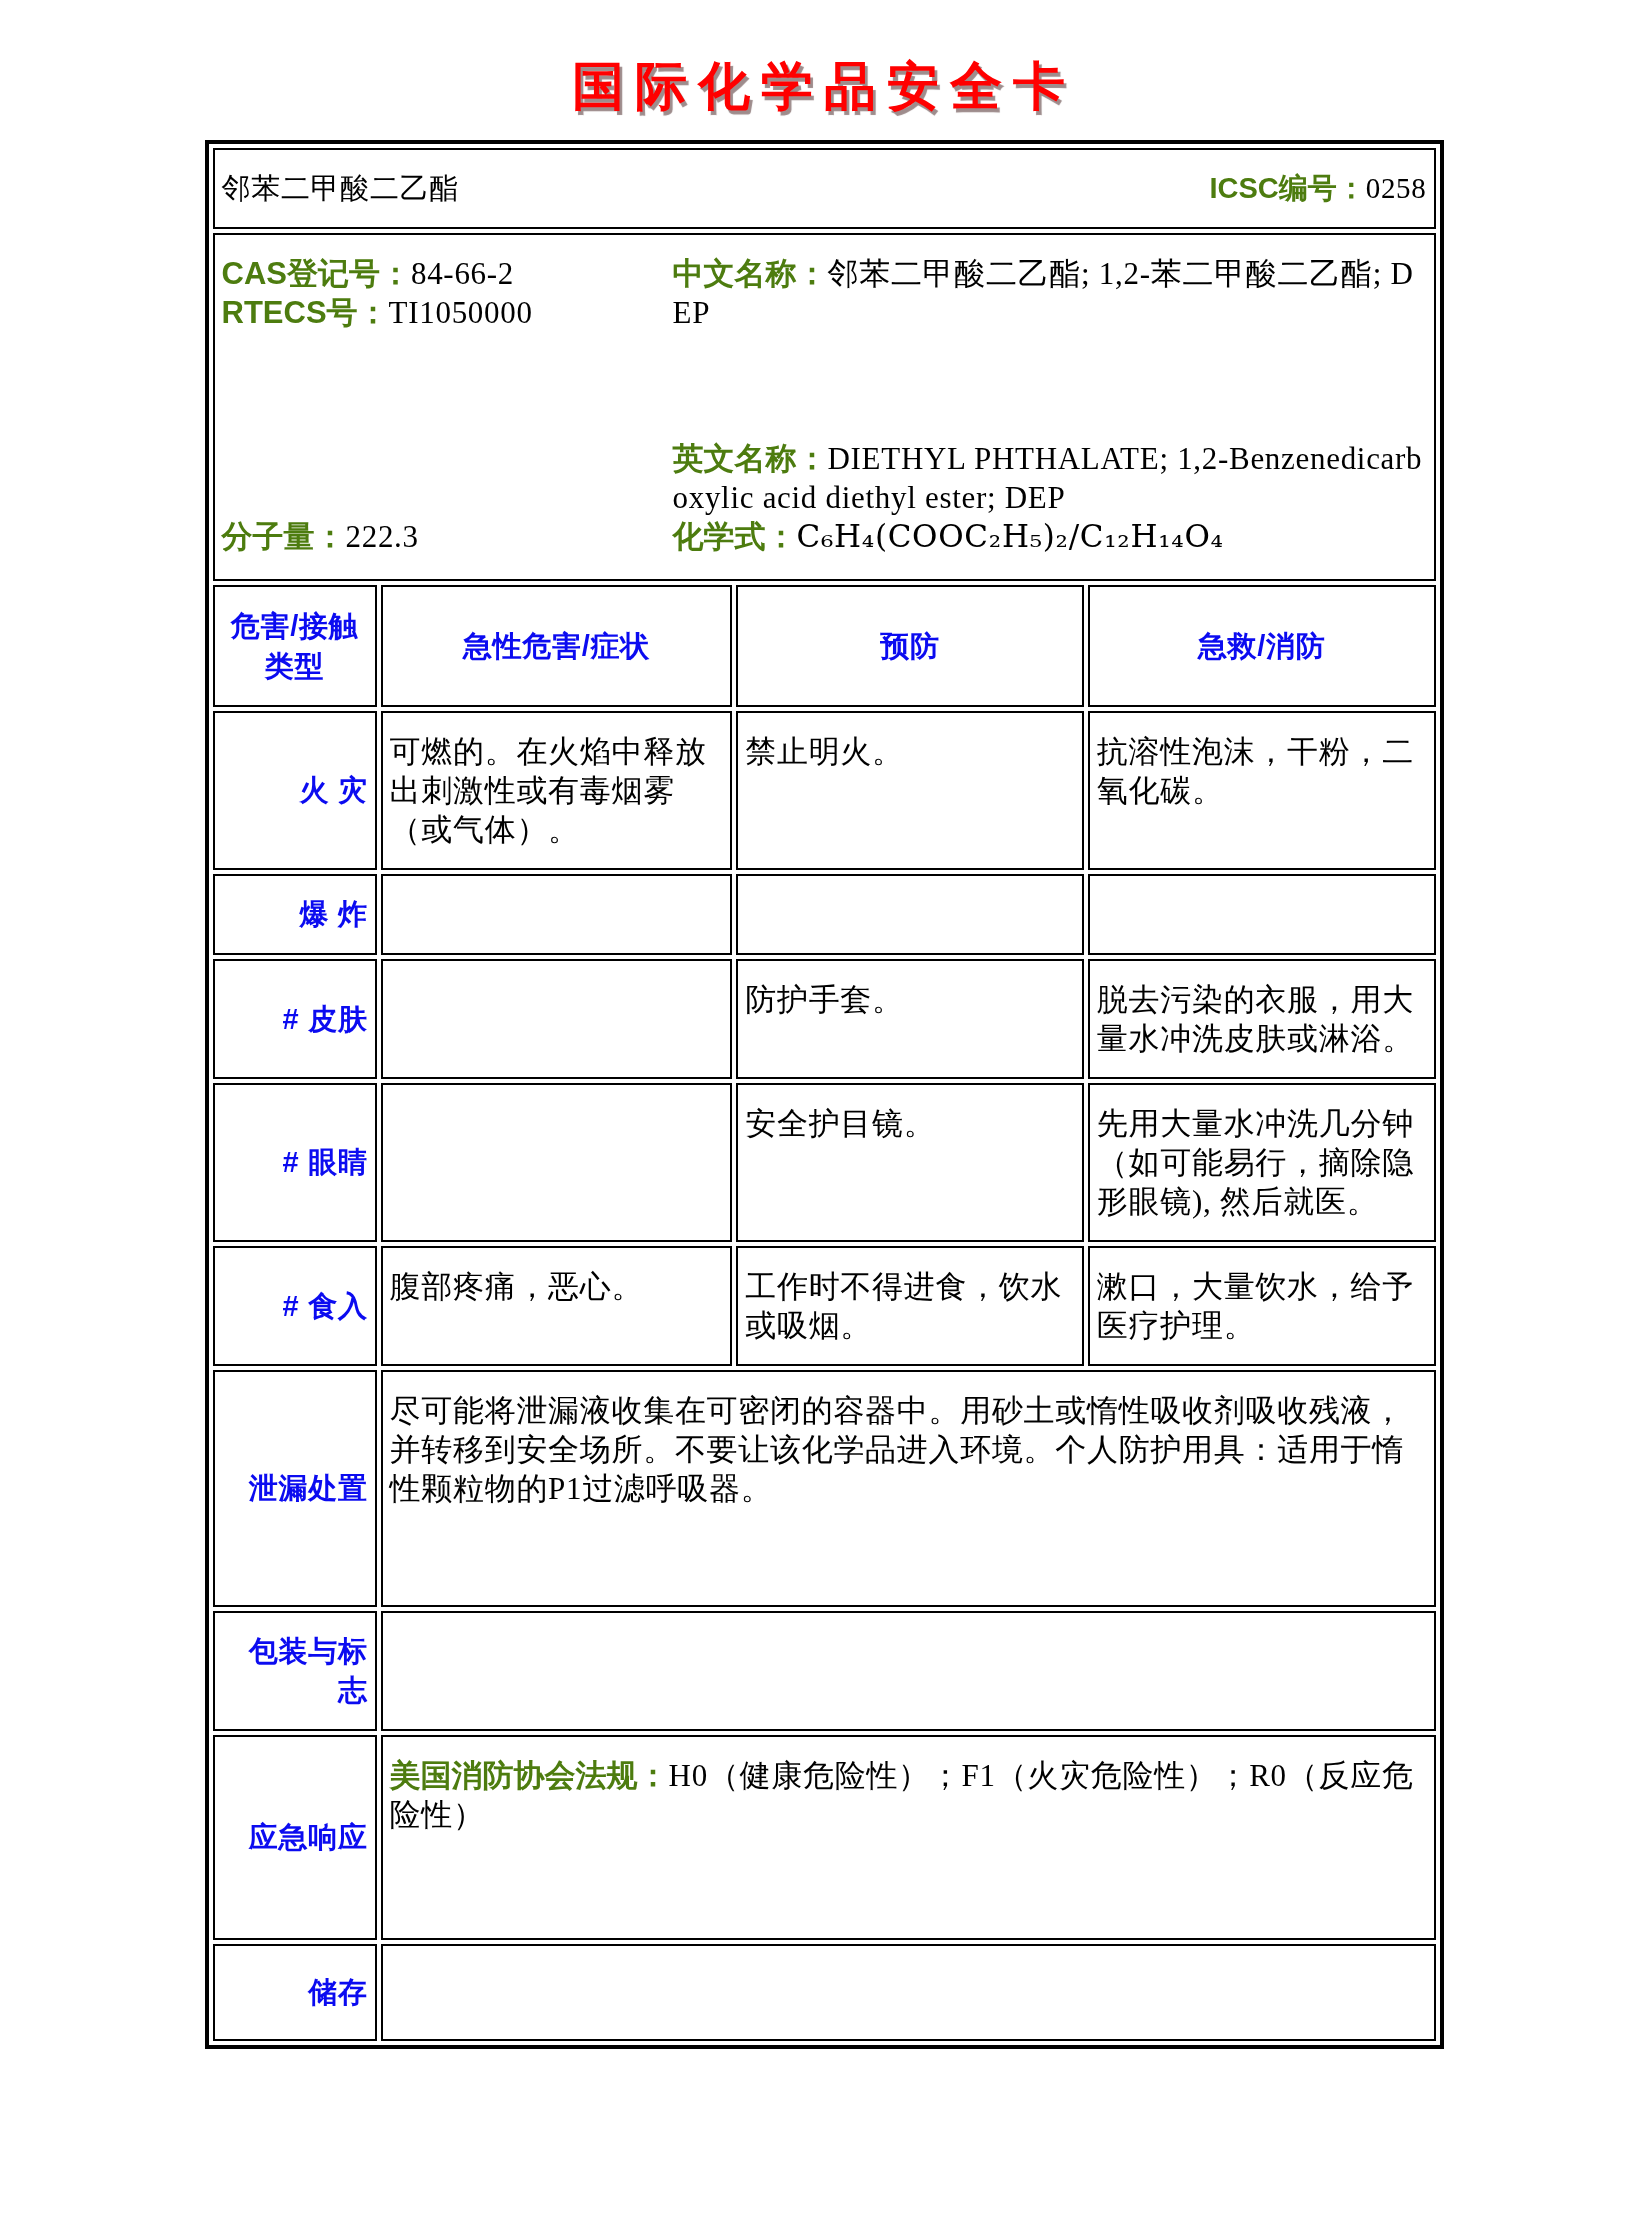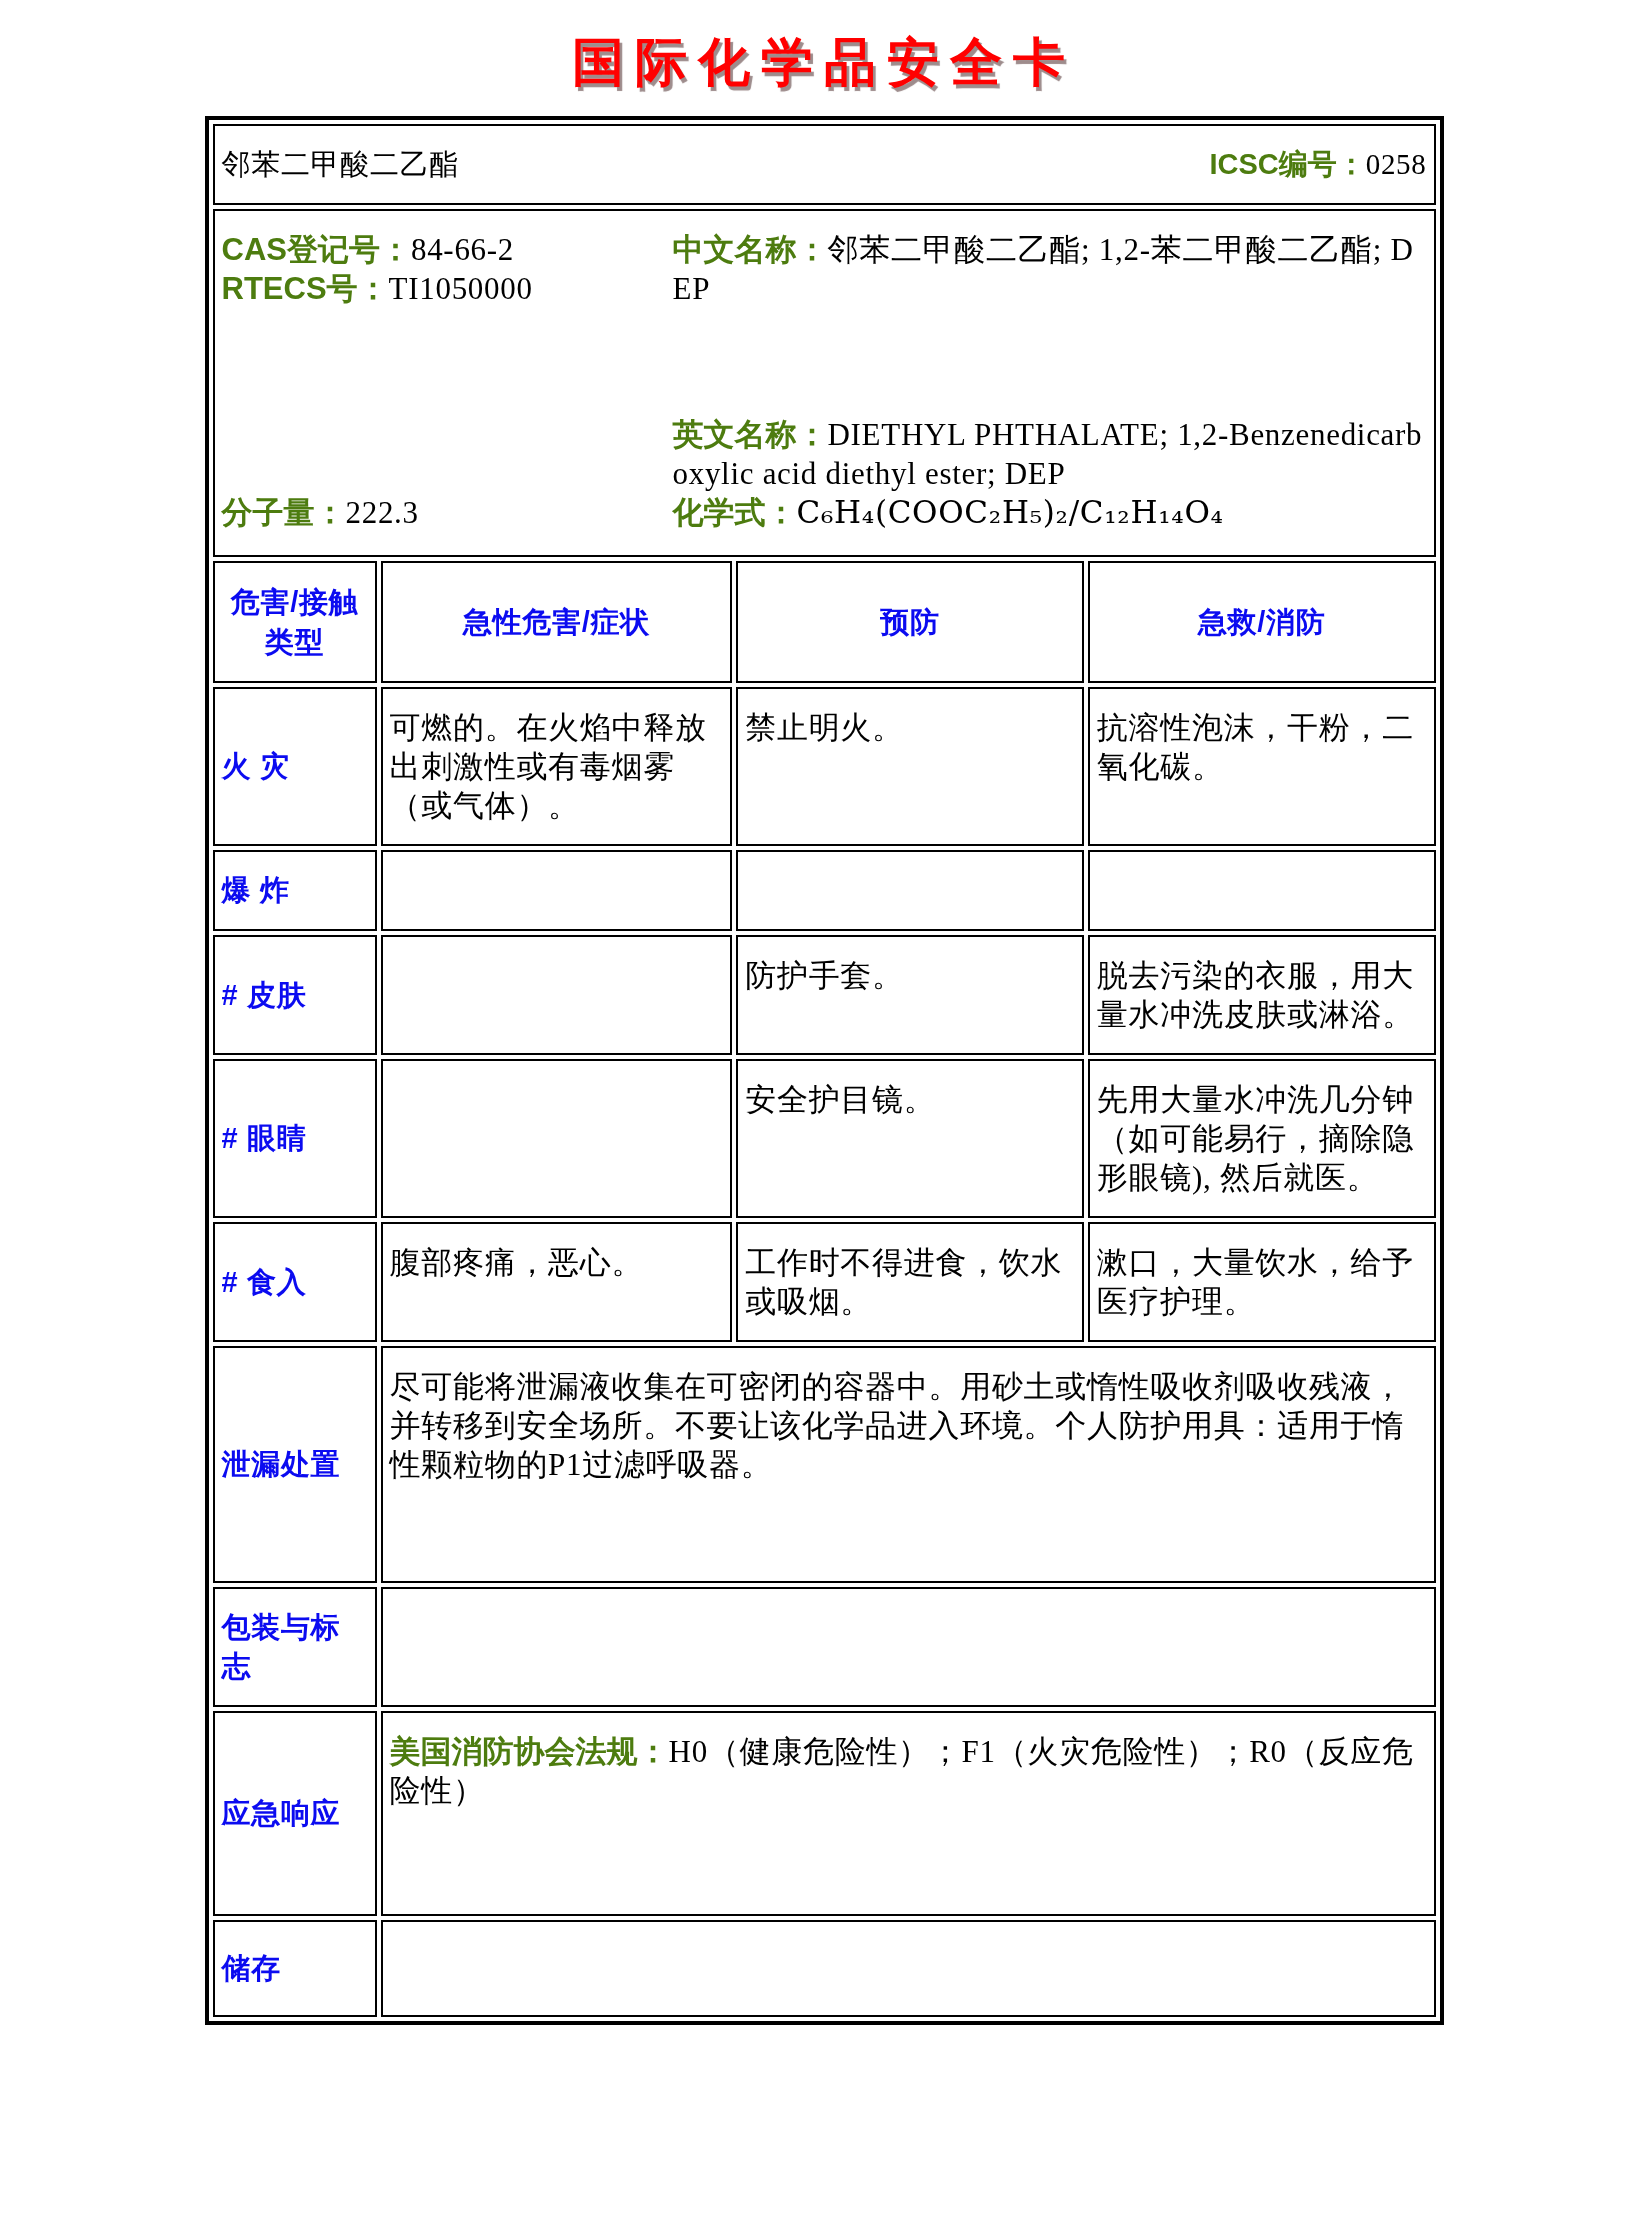--- a/index.html
+++ b/index.html
@@ -6,21 +6,21 @@
   html, body { background: #ffffff; }
   body {
     width: 1648px;
     height: 2227px;
     position: relative;
     font-family: "Liberation Serif", "DejaVu Serif", serif;
     color: #000;
   }
   
   .page-title {
-    margin-top: 28px;
+    margin-top: 52px;
     text-align: center;
     font-family: "Liberation Sans", "DejaVu Sans", sans-serif;
     font-weight: bold;
     font-size: 52px;
     letter-spacing: 11px;
     color: #ff0000;
     text-shadow: 2.8px 3.5px 0.7px rgba(40, 0, 0, 0.45);
   }
   
   table.card {
@@ -48,21 +48,21 @@
   col.c-aid  { width: 341px; }
 
   .blue-label {
     color: #4d7c0f;
     font-family: "Liberation Sans", "DejaVu Sans", sans-serif;
     font-weight: bold;
     letter-spacing: 0;
   }
   td.type-cell {
     vertical-align: middle;
-    text-align: left;
+    text-align: right;
     color: #0b0bf0;
     font-family: "Liberation Sans", "DejaVu Sans", sans-serif;
     font-weight: bold;
     font-size: 29px;
   }
   td.head-cell {
     vertical-align: middle;
     text-align: center;
     color: #0b0bf0;
     font-family: "Liberation Sans", "DejaVu Sans", sans-serif;

